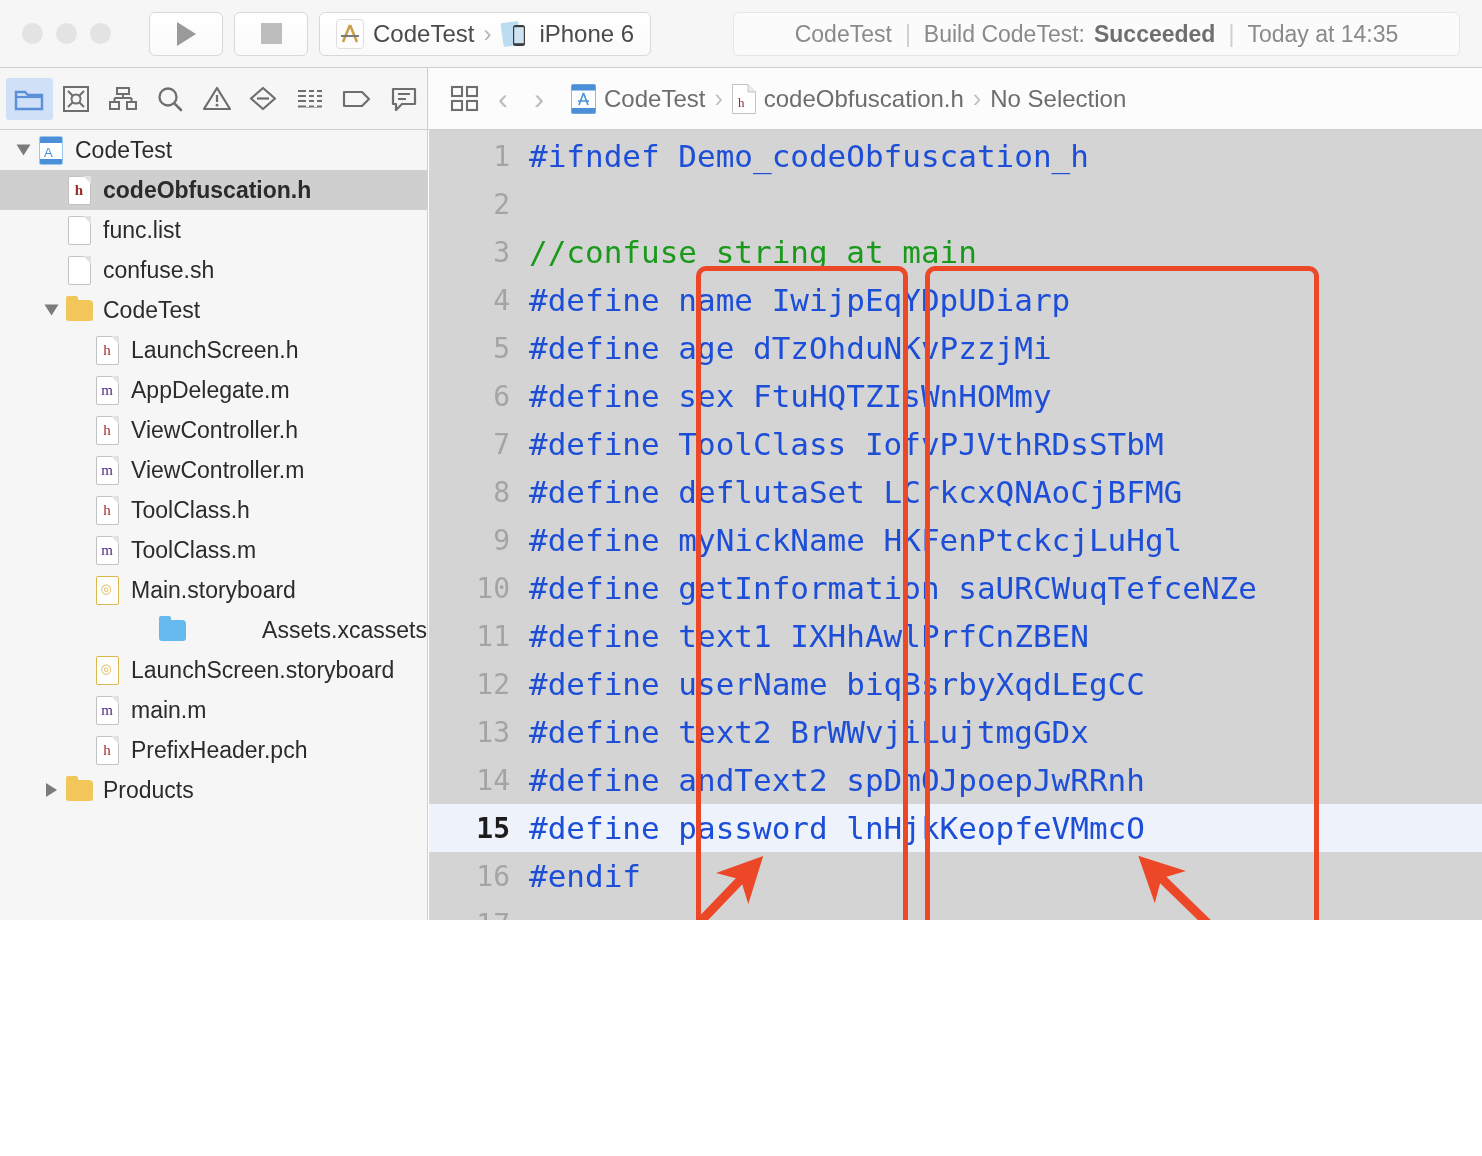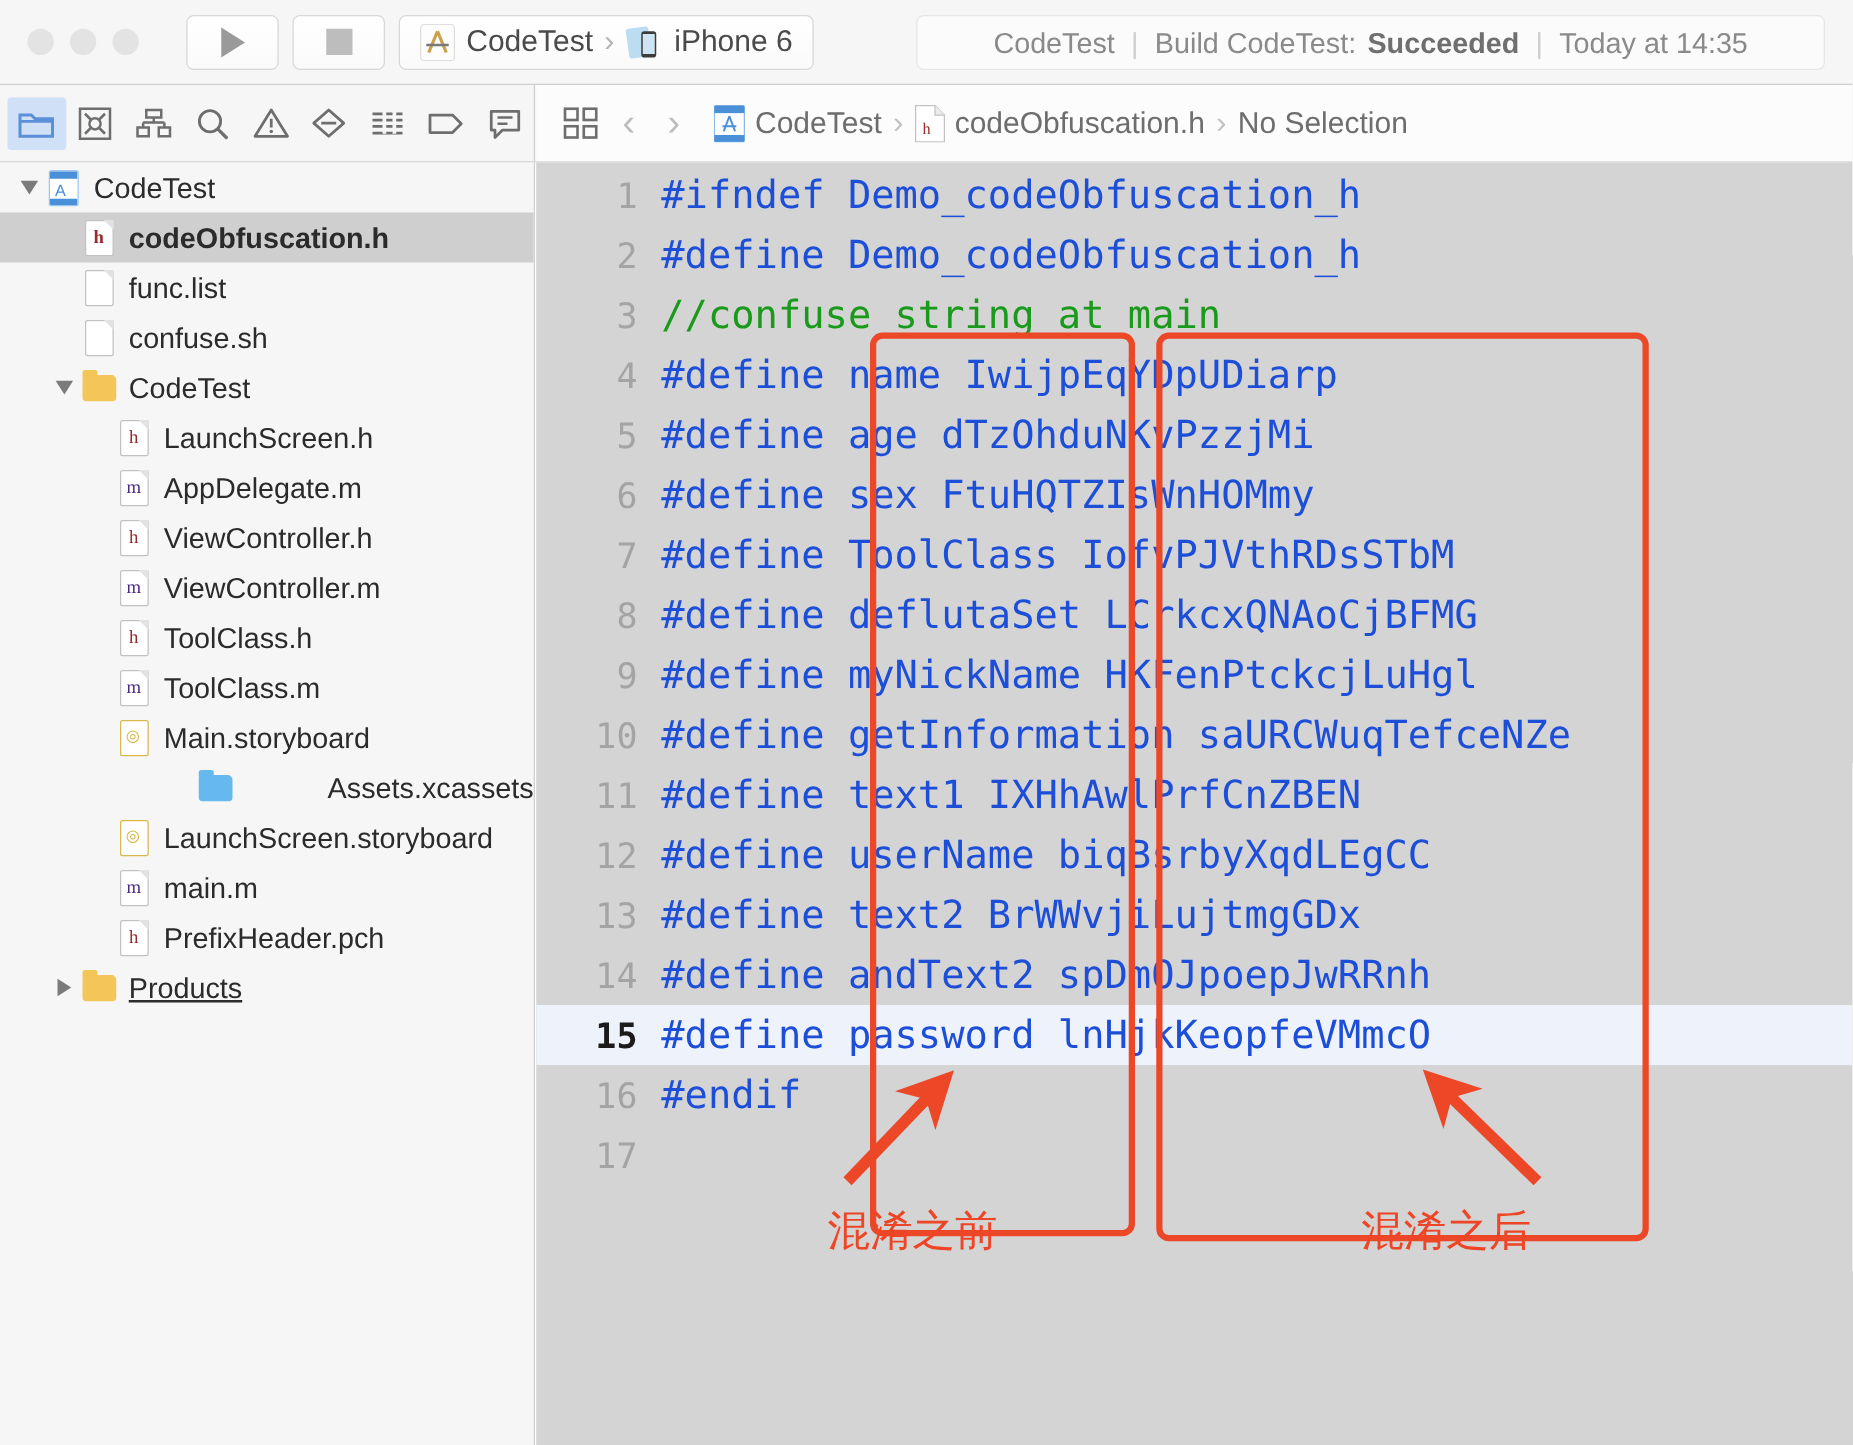--- a/index.html
+++ b/index.html
@@ -2,21 +2,21 @@
 <html><head>
 <meta charset="utf-8">
 <style>
   * { box-sizing: border-box; margin: 0; padding: 0; }
   html, body {
     width: 1482px; height: 1156px;
     font-family: "Liberation Sans", sans-serif;
     background: #ffffff;
     overflow: hidden;
   }
-  #app { position: relative; width: 1482px; height: 1156px; }
+  #app { position: relative; width: 1482px; height: 920px; }
 
   
   .toolbar {
     position: absolute; left: 0; top: 0; width: 1482px; height: 68px;
     background: #f6f6f6;
     border-bottom: 1px solid #cfcfcf;
     display: flex; align-items: center;
   }
   .traffic { display: flex; align-items: center; gap: 13px; margin-left: 22px; }
   .tl { width: 21px; height: 21px; border-radius: 50%; background: #e3e3e3; }
@@ -461,41 +461,40 @@
           </span>
           <span>main.m</span>
         </div>
         <div class="row" style="padding-left: 66px;">
           <span class="disc"></span>
           <span class="ficon">
             <span class="doc h">h</span>
           </span>
           <span>PrefixHeader.pch</span>
         </div>
-        <div class="row" style="padding-left: 38px; text-decoration: underline;">
+        <div class="row" style="padding-left: 38px;">
           <span class="disc">
             <span class="tw"></span>
           </span>
           <span class="ficon">
             <span class="folder"></span>
           </span>
           <span>Products</span>
         </div>
       </div>
   </div>
 
   <div class="editor">
     <div id="code-rows" style="padding-top:2px;">
         <div class="codeline">
           <span class="lnum">1</span>
           <span class="ctext">#ifndef Demo_codeObfuscation_h</span>
         </div>
         <div class="codeline">
           <span class="lnum">2</span>
-          <span class="ctext">#define Demo_codeObfuscation_h</span>
         </div>
         <div class="codeline">
           <span class="lnum">3</span>
           <span class="ctext comment">//confuse string at main</span>
         </div>
         <div class="codeline">
           <span class="lnum">4</span>
           <span class="ctext">#define name IwijpEqYDpUDiarp</span>
         </div>
         <div class="codeline">

